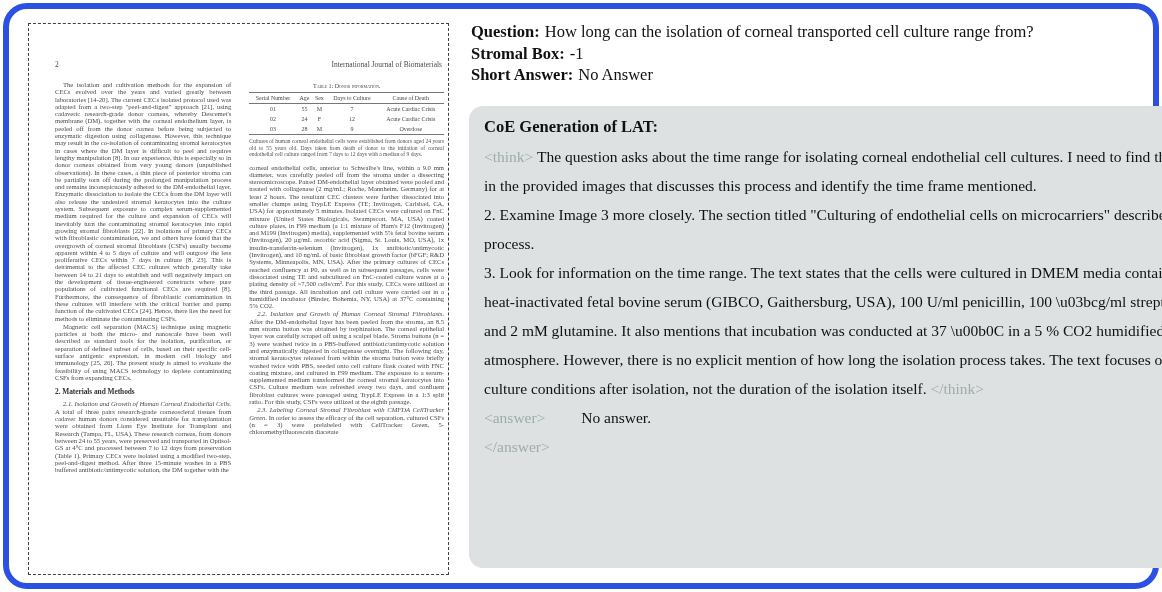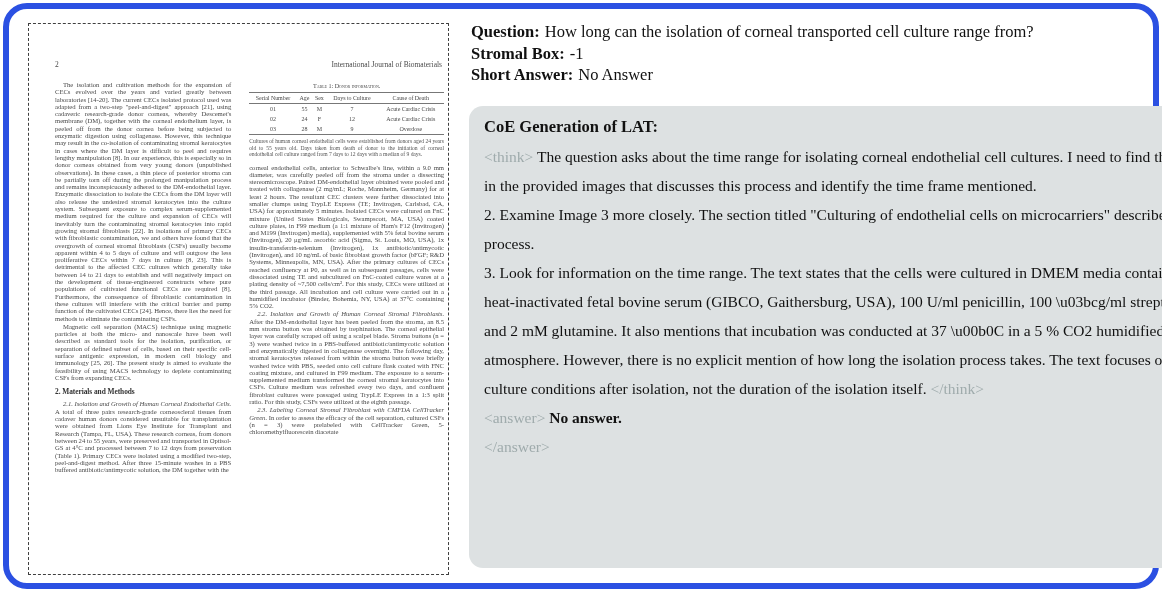--- a/index.html
+++ b/index.html
@@ -38,21 +38,21 @@
       line-height:21.5px;color:#111;}
   .qa-line b{margin-right:5px;}
 
   
   .coe-box{position:absolute;left:460px;top:97px;width:783px;height:462px;
            box-sizing:border-box;background:#dde1e2;border-radius:14px;
            padding:9px 16px 0 15px;color:#111;}
   .coe-title{font-weight:bold;font-size:16.5px;margin:2px 0 5px 0;}
   .coe-box p{margin:0;font-size:15.5px;line-height:29px;}
   .tag{color:#9fabac;}
-  .ans-bold{font-weight:bold;}
+  .ans-bold{font-weight:normal;margin-left:32px;}
 </style>
 </head>
 <body>
 
 <div class="frame">
 
   <div class="doc-box">
     <div class="doc-inner">
       <div class="doc-header">
         <span>2</span>

